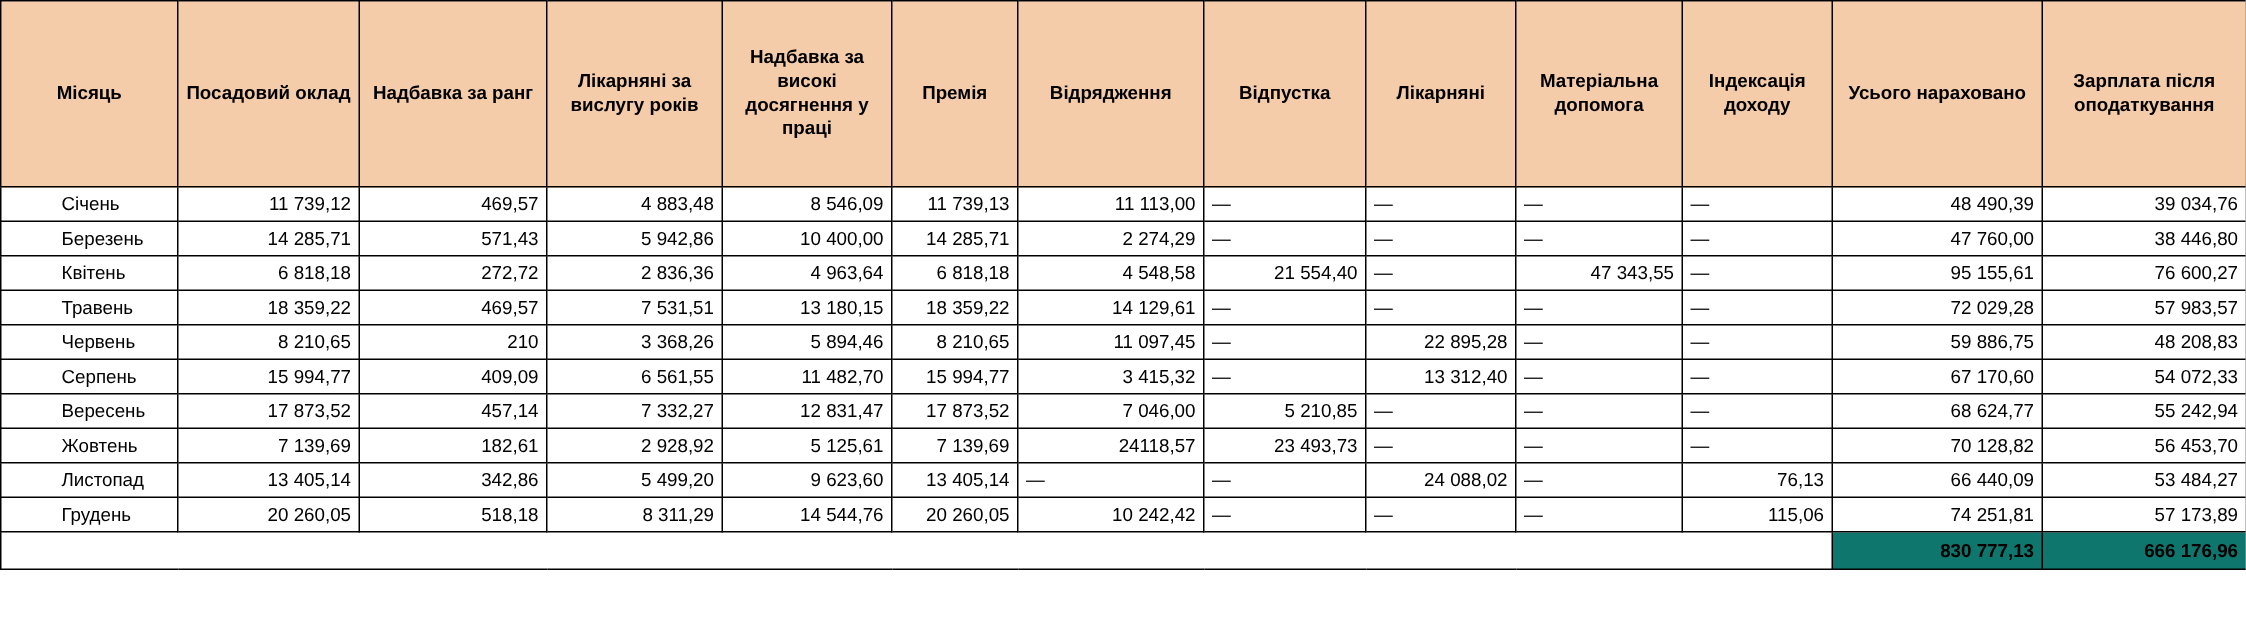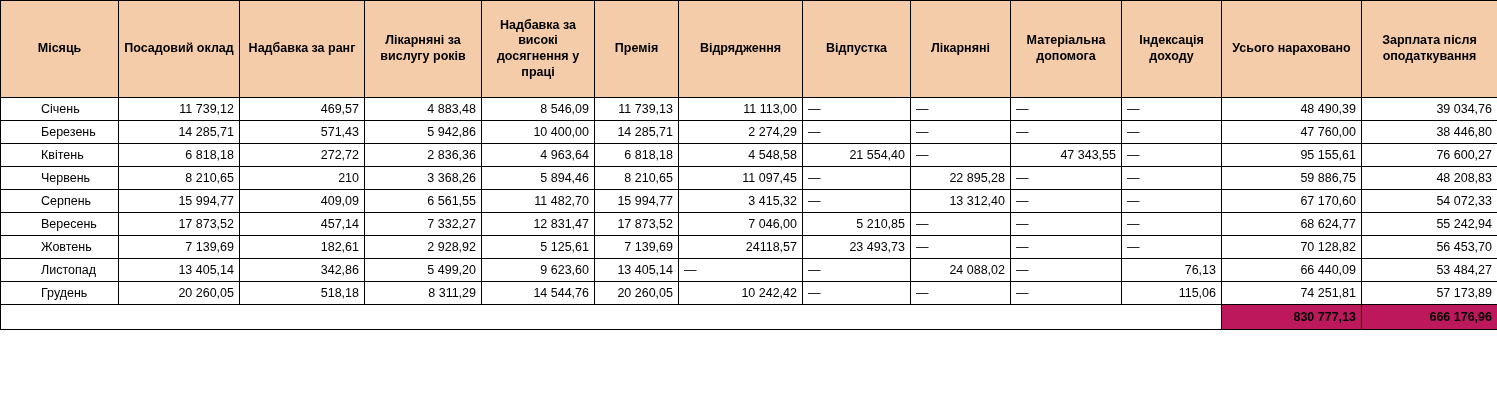--- a/index.html
+++ b/index.html
@@ -25,21 +25,21 @@
     border: 1px solid #000000;
     padding: 2px 5px;
     vertical-align: middle;
     box-sizing: border-box;
   }
   thead th {
     background: #f5ccaa;
     font-weight: bold;
     text-align: center;
     line-height: 1.25;
-    height: 97px;
+    height: 124px;
     padding: 3px 4px;
   }
   tbody td {
     height: 23px;
     text-align: right;
     white-space: nowrap;
   }
   tbody td.month-cell {
     text-align: left;
     padding-left: 40px;
@@ -50,21 +50,21 @@
   tfoot td {
     height: 25px;
     text-align: right;
     font-weight: bold;
     background: #ffffff;
   }
   tfoot td.blank {
     border: 1px solid #000000;
   }
   tfoot td.total {
-    background: #be185d;
+    background: #0f766e;
   }
   
   col.c0  { width: 118px; }
   col.c1  { width: 121px; }
   col.c2  { width: 125px; }
   col.c3  { width: 117px; }
   col.c4  { width: 113px; }
   col.c5  { width: 84px;  }
   col.c6  { width: 124px; }
   col.c7  { width: 108px; }
@@ -150,20 +150,35 @@
       <td>6 818,18</td>
       <td>4 548,58</td>
       <td>21 554,40</td>
       <td class="dash-cell">—</td>
       <td>47 343,55</td>
       <td class="dash-cell">—</td>
       <td>95 155,61</td>
       <td>76 600,27</td>
     </tr>
     <tr>
+      <td class="month-cell">Травень</td>
+      <td>18 359,22</td>
+      <td>469,57</td>
+      <td>7 531,51</td>
+      <td>13 180,15</td>
+      <td>18 359,22</td>
+      <td>14 129,61</td>
+      <td class="dash-cell">—</td>
+      <td class="dash-cell">—</td>
+      <td class="dash-cell">—</td>
+      <td class="dash-cell">—</td>
+      <td>72 029,28</td>
+      <td>57 983,57</td>
+    </tr>
+    <tr>
       <td class="month-cell">Червень</td>
       <td>8 210,65</td>
       <td>210</td>
       <td>3 368,26</td>
       <td>5 894,46</td>
       <td>8 210,65</td>
       <td>11 097,45</td>
       <td class="dash-cell">—</td>
       <td>22 895,28</td>
       <td class="dash-cell">—</td>

